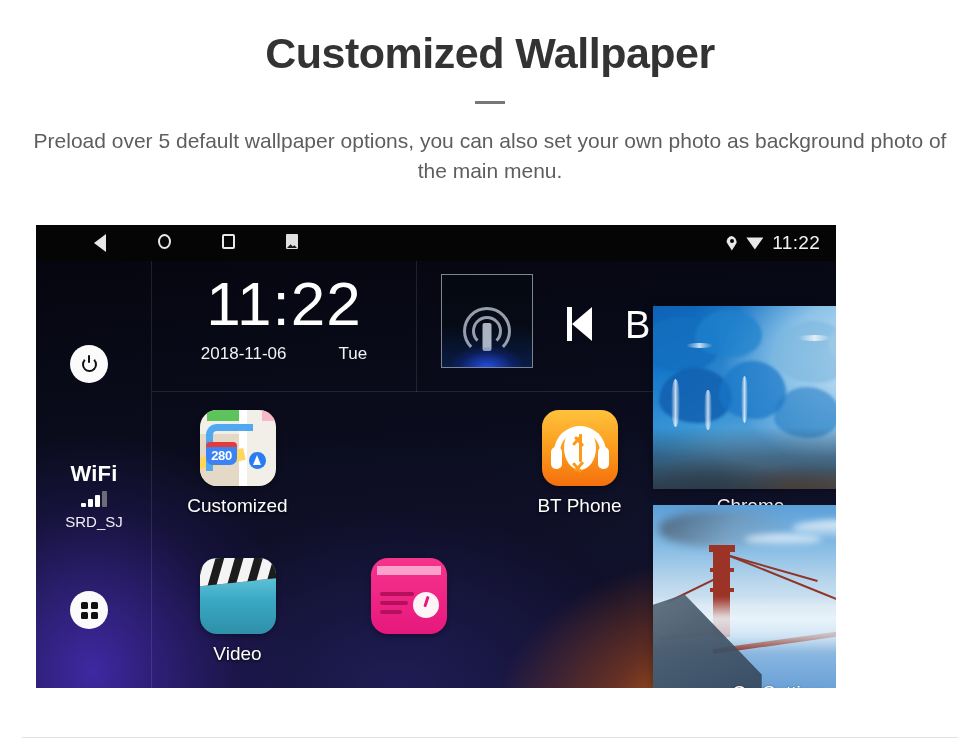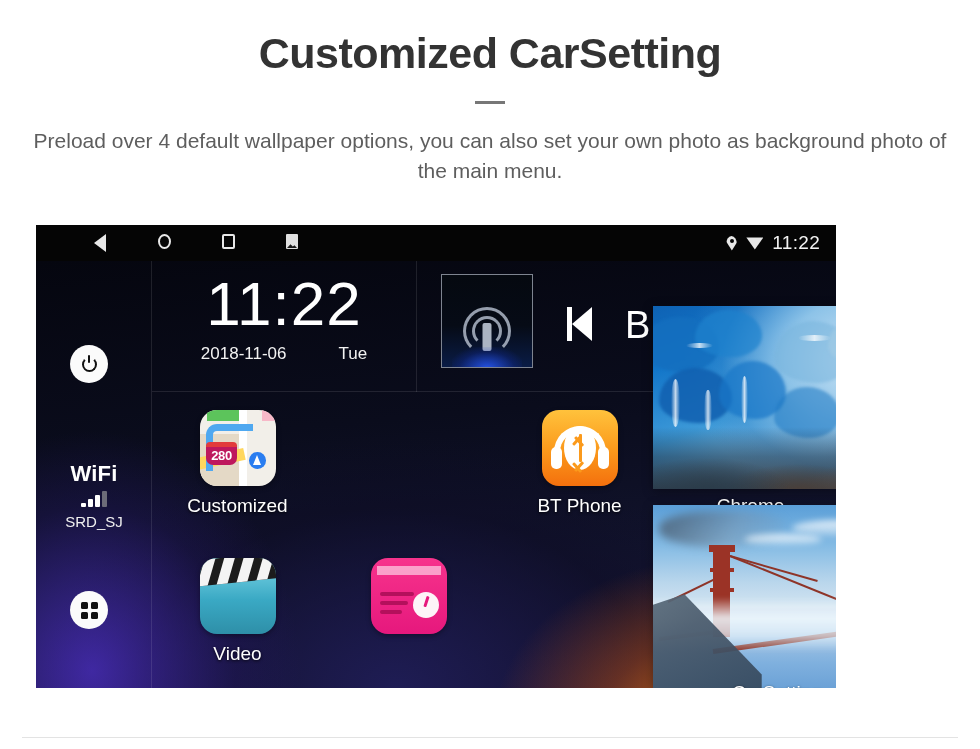--- a/index.html
+++ b/index.html
@@ -412,21 +412,21 @@
     position: absolute; left: 8%; top: 18%;
     width: 62%; height: 62%;
     border-top: 7px solid #4fa8f0;
     border-left: 7px solid #4fa8f0;
     border-radius: 11px 0 0 0;
     box-sizing: border-box;
   }
   .ic-maps .shield {
     position: absolute; left: 9%; top: 42%;
     width: 40%; height: 30%;
-    background: #be185d;
+    background: #3b82f6;
     border-radius: 4px 4px 7px 7px;
     border-top: 5px solid #e23b3b;
     box-sizing: border-box;
     color: #ffffff;
     font-size: 13px;
     font-weight: bold;
     display: flex;
     align-items: center;
     justify-content: center;
     letter-spacing: -0.4px;
@@ -759,23 +759,23 @@
     top: 737px;
     width: 936px;
     height: 1px;
     background: #e3e3e3;
   }
 </style>
 </head>
 <body>
 
 <div class="promo">
-  <h1 class="promo-title">Customized CarSetting</h1>
+  <h1 class="promo-title">Customized Wallpaper</h1>
   <div class="promo-rule"></div>
-  <p class="promo-sub">Preload over 4 default wallpaper options, you can also set your own photo as background photo of the main menu.</p>
+  <p class="promo-sub">Preload over 5 default wallpaper options, you can also set your own photo as background photo of the main menu.</p>
 </div>
 
 <div class="device">
 
   <div class="statusbar">
     <div class="nav-icons">
       <div class="nav-ico">
           <div class="ico-back"></div>
         </div>
       <div class="nav-ico">

